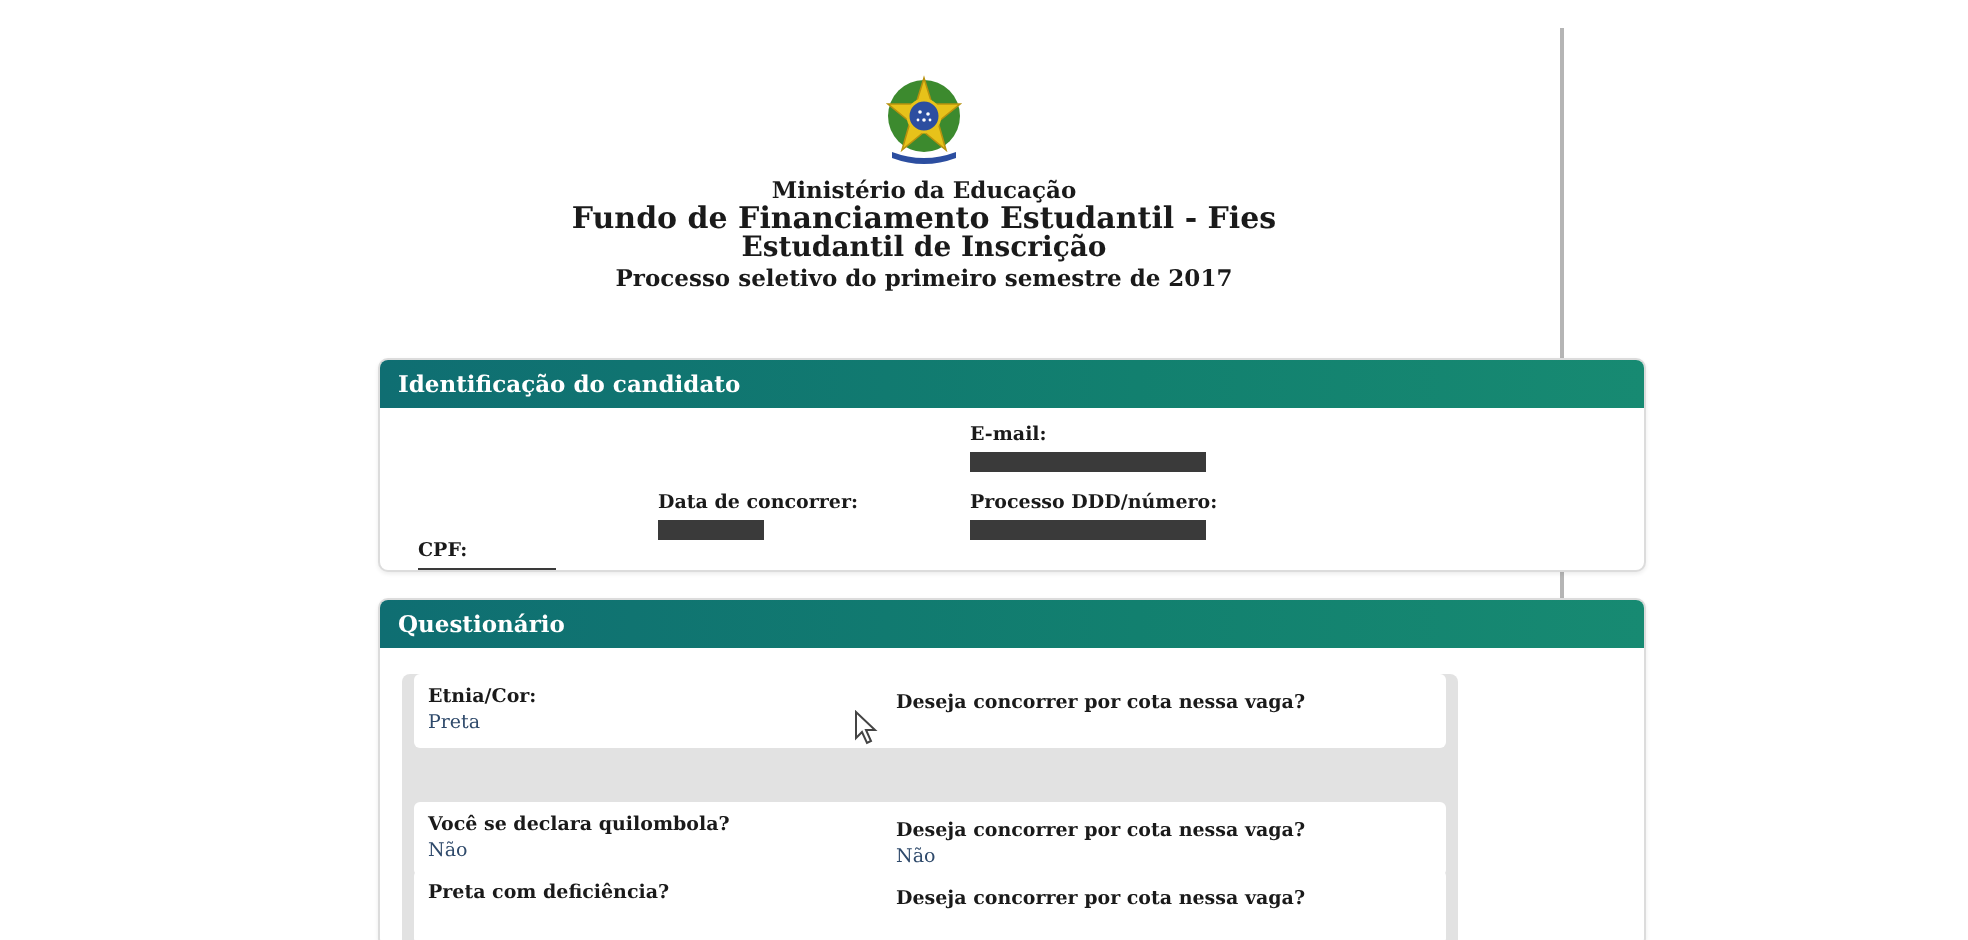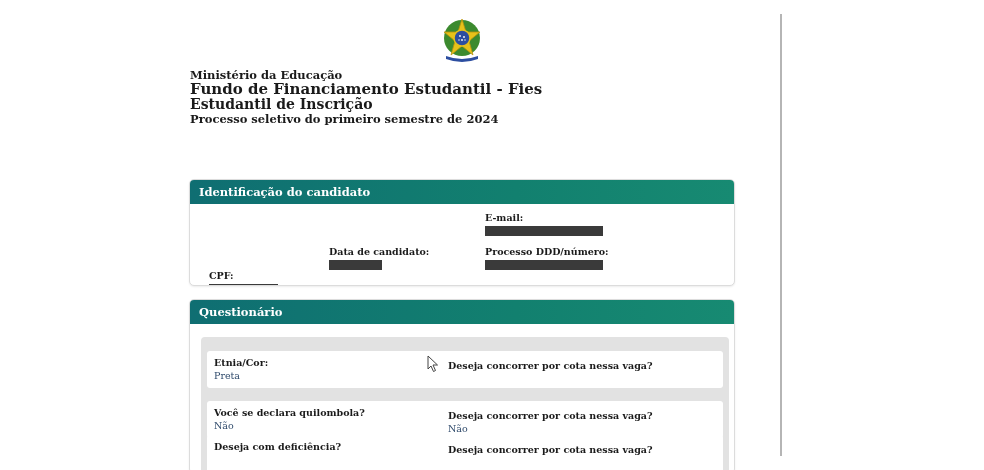--- a/index.html
+++ b/index.html
@@ -1,28 +1,28 @@
 <!DOCTYPE html>
 <html><head>
 <meta charset="utf-8">
 <style>
   * { box-sizing: border-box; margin: 0; padding: 0; }
   html, body { width: 984px; height: 470px; overflow: hidden; background: #ffffff; }
   body { position: relative; font-family: "DejaVu Serif", serif; color: #222; }
 
   .right-divider { position: absolute; left: 780px; top: 14px; width: 2px; height: 442px; background: #b5b5b5; }
 
-  .header { position: absolute; left: 190px; top: 16px; width: 544px; }
+  .header { position: absolute; left: 190px; top: 36px; width: 544px; text-align: center; }
   .crest { width: 48px; height: 48px; margin: 0 auto 4px auto; display: block; }
   .h-ministry { font-weight: bold; font-size: 11.5px; line-height: 14px; color: #1a1a1a; }
   .h-fund { font-weight: bold; font-size: 15px; line-height: 14px; color: #1a1a1a; }
   .h-title { font-weight: bold; font-size: 14px; line-height: 16px; color: #1a1a1a; }
   .h-process { font-weight: bold; font-size: 11.5px; line-height: 14px; color: #1a1a1a; }
 
-  .card { position: absolute; left: 189px; width: 546px; border: 1px solid #dcdcdc; border-radius: 5px; background: #fff; box-shadow: 0 1px 2px rgba(0,0,0,0.08); overflow: hidden; }
+  .card { position: absolute; left: 189px; width: 634px; border: 1px solid #dcdcdc; border-radius: 5px; background: #fff; box-shadow: 0 1px 2px rgba(0,0,0,0.08); overflow: hidden; }
   .card-header { height: 24px; background: linear-gradient(90deg, #0f6e72 0%, #12806f 60%, #178a72 100%); color: #fff; font-weight: bold; font-size: 11.5px; line-height: 24px; padding-left: 9px; }
 
   .ident { top: 179px; height: 107px; }
   .field { position: absolute; }
   .f-label { font-weight: bold; font-size: 9.5px; color: #1a1a1a; line-height: 12px; }
   .redact { background: #3a3a3a; height: 10px; margin-top: 2px; }
 
   .quest { top: 299px; height: 175px; }
   .q-area { position: absolute; left: 11px; top: 37px; width: 528px; height: 140px; background: #e2e2e2; border-radius: 4px; }
   .q-row { position: absolute; left: 6px; width: 516px; height: 37px; background: #fff; border-radius: 3px; }
@@ -45,69 +45,69 @@
     <circle cx="22" cy="20" r="0.9" fill="#fff"></circle>
       <circle cx="26" cy="21" r="0.9" fill="#fff"></circle>
       <circle cx="24" cy="24" r="0.9" fill="#fff"></circle>
       <circle cx="21" cy="24" r="0.7" fill="#fff"></circle>
       <circle cx="27" cy="24" r="0.7" fill="#fff"></circle>
     <path d="M8 40 Q24 46 40 40 L40 43 Q24 49 8 43 Z" fill="#2c4ea0"></path>
   </svg>
   <div class="h-ministry">Ministério da Educação</div>
   <div class="h-fund">Fundo de Financiamento Estudantil - Fies</div>
   <div class="h-title">Estudantil de Inscrição</div>
-  <div class="h-process">Processo seletivo do primeiro semestre de 2024</div>
+  <div class="h-process">Processo seletivo do primeiro semestre de 2017</div>
 </div>
 
 <div class="card ident">
   <div class="card-header">Identificação do candidato</div>
 
   <div class="field" style="left:295px; top:32px;">
     <div class="f-label">E-mail:</div>
     <div class="redact" style="width:118px;"></div>
   </div>
   <div class="field" style="left:19px; top:66px;margin-top:24px;">
     <div class="f-label">CPF:</div>
     <div class="redact" style="width:69px;"></div>
   </div>
   <div class="field" style="left:139px; top:66px;">
-    <div class="f-label">Data de candidato:</div>
+    <div class="f-label">Data de concorrer:</div>
     <div class="redact" style="width:53px;"></div>
   </div>
   <div class="field" style="left:295px; top:66px;">
     <div class="f-label">Processo DDD/número:</div>
     <div class="redact" style="width:118px;"></div>
   </div>
 </div>
 
 <div class="card quest">
   <div class="card-header">Questionário</div>
   <div class="q-area">
-    <div class="q-row" style="top:14px;">
+    <div class="q-row" style="top:0;">
       <div class="q-cell" style="left:7px;">
         <div class="q-label">Etnia/Cor:</div>
         <div class="q-value">Preta</div>
       </div>
       <div class="q-cell" style="left:241px; top:9px;">
         <div class="q-label">Deseja concorrer por cota nessa vaga?</div>
       </div>
     </div>
     <div class="q-row" style="top:64px;">
       <div class="q-cell" style="left:7px;">
         <div class="q-label">Você se declara quilombola?</div>
         <div class="q-value">Não</div>
       </div>
       <div class="q-cell" style="left:241px; top:9px;">
         <div class="q-label">Deseja concorrer por cota nessa vaga?</div>
         <div class="q-value">Não</div>
       </div>
     </div>
     <div class="q-row" style="top:98px;">
       <div class="q-cell" style="left:7px;">
-        <div class="q-label">Deseja com deficiência?</div>
+        <div class="q-label">Preta com deficiência?</div>
         <div class="q-value"></div>
       </div>
       <div class="q-cell" style="left:241px; top:9px;">
         <div class="q-label">Deseja concorrer por cota nessa vaga?</div>
         <div class="q-value"></div>
       </div>
     </div>
   </div>
 </div>
 

